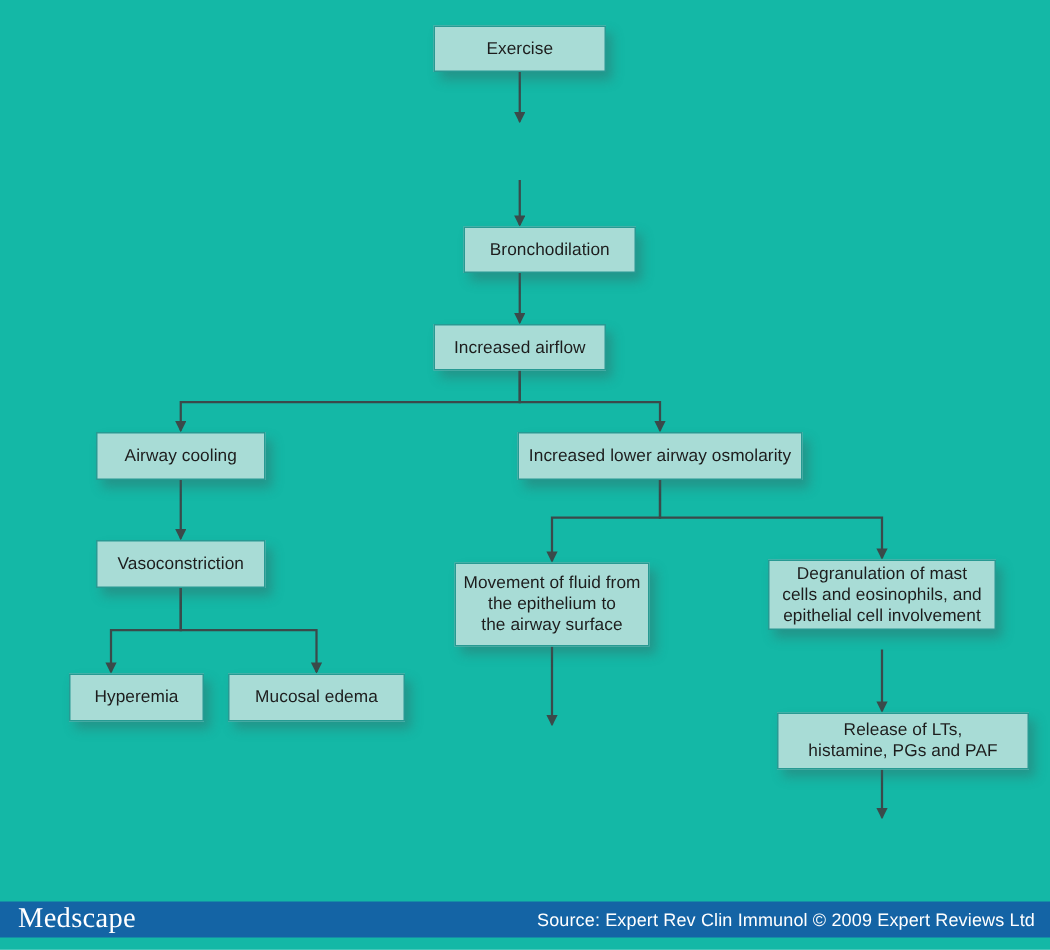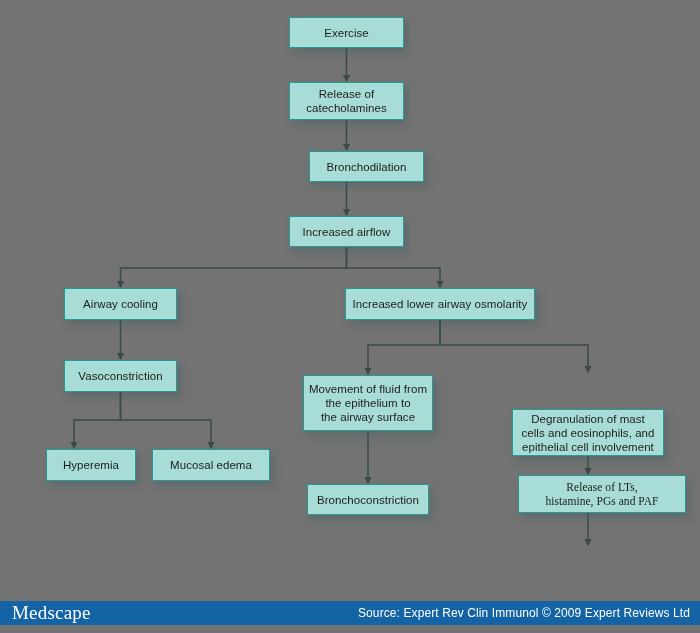--- a/index.html
+++ b/index.html
@@ -10,21 +10,21 @@
     width: 700px;
     height: 633px;
     background: #deefee;
     font-family: "Liberation Sans", sans-serif;
     overflow: hidden;
   }
   #canvas {
     position: relative;
     width: 700px;
     height: 633px;
-    background: #737373;
+    background: #14b8a6;
   }
   #connectors {
     position: absolute;
     left: 0;
     top: 0;
     width: 700px;
     height: 601px;
     pointer-events: none;
   }
   .node {
@@ -98,59 +98,52 @@
       <path d="M 440 320 L 440 345 L 588 345 L 588 372"></path>
       <path d="M 368 431 L 368 483"></path>
       <path d="M 588 433 L 588 474"></path>
       <path d="M 588 513 L 588 545"></path>
     </g>
   </svg>
 
   <div class="node" style="left: 289px; top: 17px; width: 115px; height: 31px;">
     <span>Exercise</span>
   </div>
-  <div class="node" style="left: 289px; top: 82px; width: 115px; height: 38px;">
-    <span>Release of
-catecholamines</span>
-  </div>
   <div class="node" style="left: 289px; top: 151px; width: 115px; height: 31px; margin-left: 20px;">
     <span>Bronchodilation</span>
   </div>
   <div class="node" style="left: 289px; top: 216px; width: 115px; height: 31px;">
     <span>Increased airflow</span>
   </div>
   <div class="node" style="left: 64px; top: 288px; width: 113px; height: 32px;">
     <span>Airway cooling</span>
   </div>
   <div class="node" style="left: 345px; top: 288px; width: 190px; height: 32px;">
     <span>Increased lower airway osmolarity</span>
   </div>
   <div class="node" style="left: 64px; top: 360px; width: 113px; height: 32px;">
     <span>Vasoconstriction</span>
   </div>
   <div class="node" style="left: 303px; top: 375px; width: 130px; height: 56px;">
     <span>Movement of fluid from
 the epithelium to
 the airway surface</span>
   </div>
-  <div class="node" style="left: 512px; top: 373px; width: 152px; height: 47px; margin-top: 36px;">
+  <div class="node" style="left: 512px; top: 373px; width: 152px; height: 47px;">
     <span>Degranulation of mast
 cells and eosinophils, and
 epithelial cell involvement</span>
   </div>
   <div class="node" style="left: 29px; top: 449px; width: 90px; height: 32px; margin-left: 17px;">
     <span>Hyperemia</span>
   </div>
   <div class="node" style="left: 152px; top: 449px; width: 118px; height: 32px;">
     <span>Mucosal edema</span>
   </div>
-  <div class="node" style="left: 307px; top: 484px; width: 122px; height: 31px;">
-    <span>Bronchoconstriction</span>
-  </div>
-  <div class="node" style="left: 518px; top: 475px; width: 168px; height: 38px; font-family: Liberation Serif, serif;">
+  <div class="node" style="left: 518px; top: 475px; width: 168px; height: 38px;">
     <span>Release of LTs,
 histamine, PGs and PAF</span>
   </div>
 
   <div id="footer">
     <div class="brand">Medscape</div>
     <div class="source">Source: Expert Rev Clin Immunol © 2009 Expert Reviews Ltd</div>
   </div>
 
 </div>

